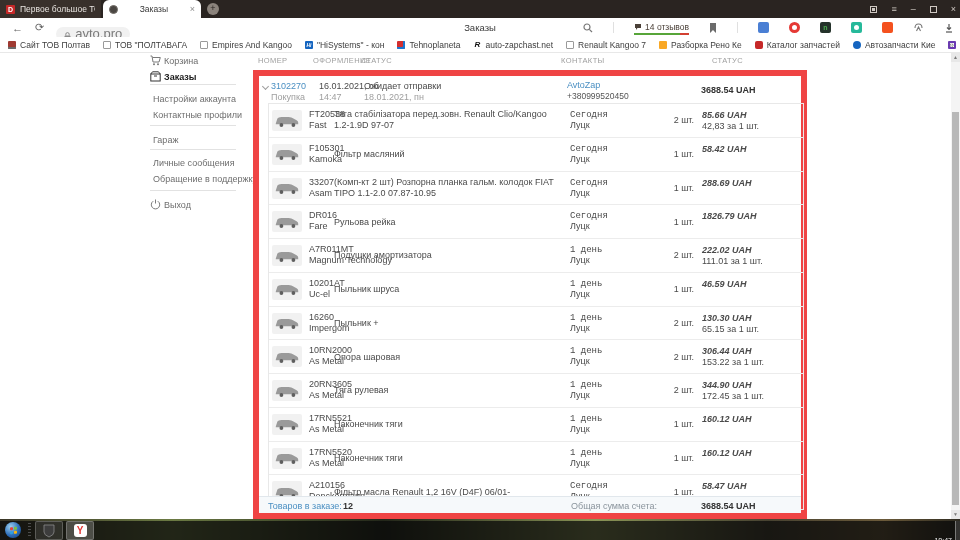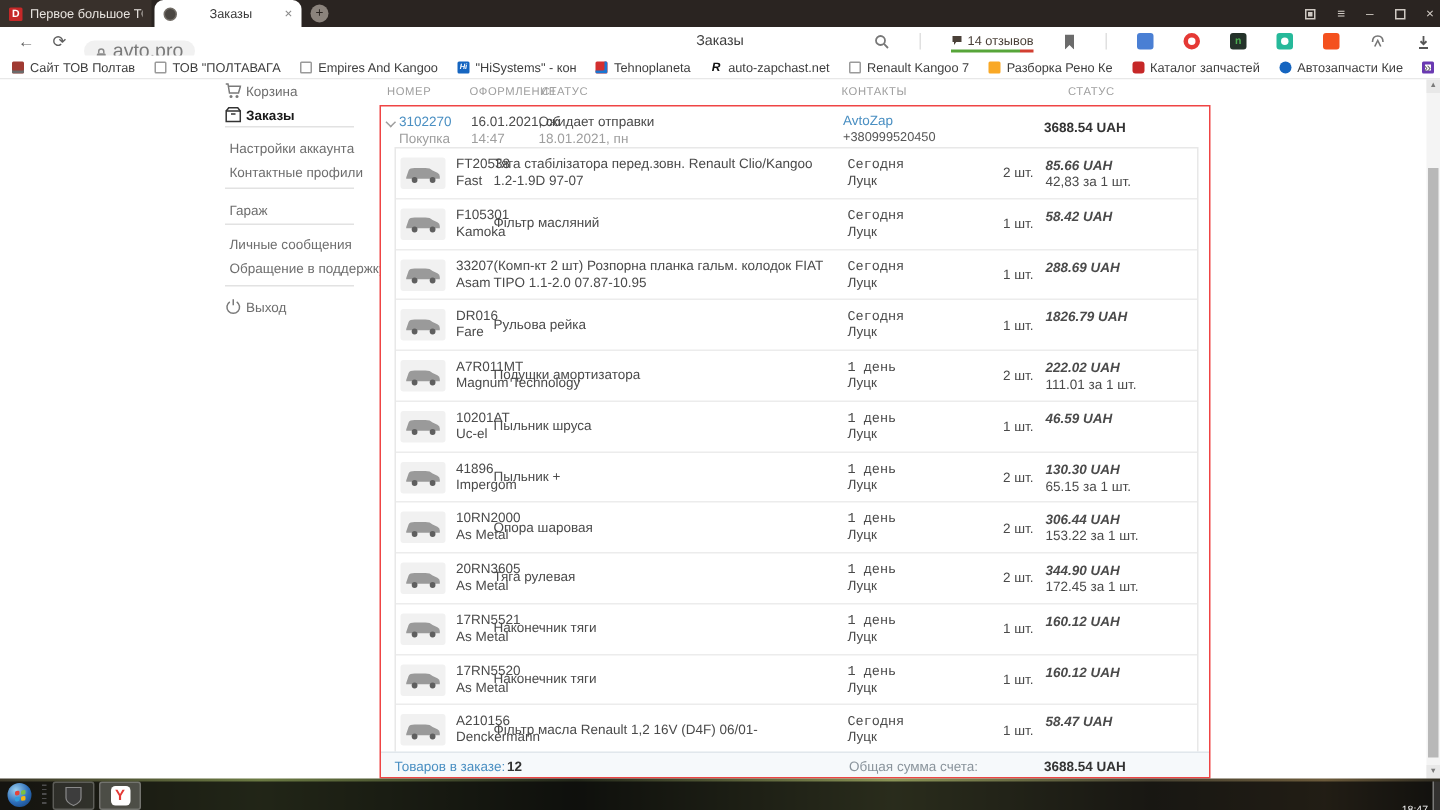--- a/index.html
+++ b/index.html
@@ -61,21 +61,21 @@
   
   .sb-item { position:absolute; font-size:9px; color:#6e6e6e; white-space:nowrap; }
   .sb-item.active { color:#1a1a1a; font-weight:bold; }
   .sb-div { position:absolute; left:150px; width:86px; height:1px; background:#e2e2e2; }
   .sb-icon { position:absolute; left:150px; }
 
   
   .th { position:absolute; top:3px; font-size:7.5px; letter-spacing:.4px; color:#9e9e9e; }
 
   
-  #card { position:absolute; left:253px; top:17px; width:554px; height:449px; border:1px solid #ef4444; background:#fff; }
+  #card { position:absolute; left:253px; top:17px; width:554px; height:449px; border:6px solid #ef4444; background:#fff; }
   .blue { color:#4a8fc2; }
   .graysub { color:#9e9e9e; font-size:7.5px; }
   #orow { position:absolute; left:0; top:0; width:100%; height:27px; }
   #orow .chev { position:absolute; left:4px; top:8px; width:5px; height:5px; border-left:1px solid #9e9e9e; border-bottom:1px solid #9e9e9e; transform:rotate(-45deg); }
   #orow span { position:absolute; font-size:9px; }
 
   #items { position:absolute; left:9px; top:27px; width:536px; border:1px solid #e8e8e8; }
   .irow { position:relative; height:33.75px; border-bottom:1px solid #ececec; }
   .irow:last-child { border-bottom:none; }
   .irow span { position:absolute; font-size:9px; color:#4a4a4a; }
@@ -395,21 +395,21 @@
           <span class="per"></span>
         </div>
         <div class="irow">
           <span class="thumb">
               <svg width="26" height="16" viewBox="0 0 32 20">
                 <path d="M2 13 L4 7 Q5 5 9 5 L18 5 Q22 5 24 7 L28 9 Q30 10 30 12 V14 H2 Z" fill="#9a9a9a"></path>
                 <circle cx="9" cy="15" r="2.4" fill="#5f5f5f"></circle>
                 <circle cx="24" cy="15" r="2.4" fill="#5f5f5f"></circle>
               </svg>
             </span>
-          <span class="code blue">41896</span>
+          <span class="code blue">16260</span>
           <span class="brand">Impergom</span>
           <span class="pname">Пыльник +</span>
           <span class="deliv">1 день</span>
           <span class="city">Луцк</span>
           <span class="qty">2 шт.</span>
           <span class="isum">130.30 UAH</span>
           <span class="per">65.15 за 1 шт.</span>
         </div>
         <div class="irow">
           <span class="thumb">

